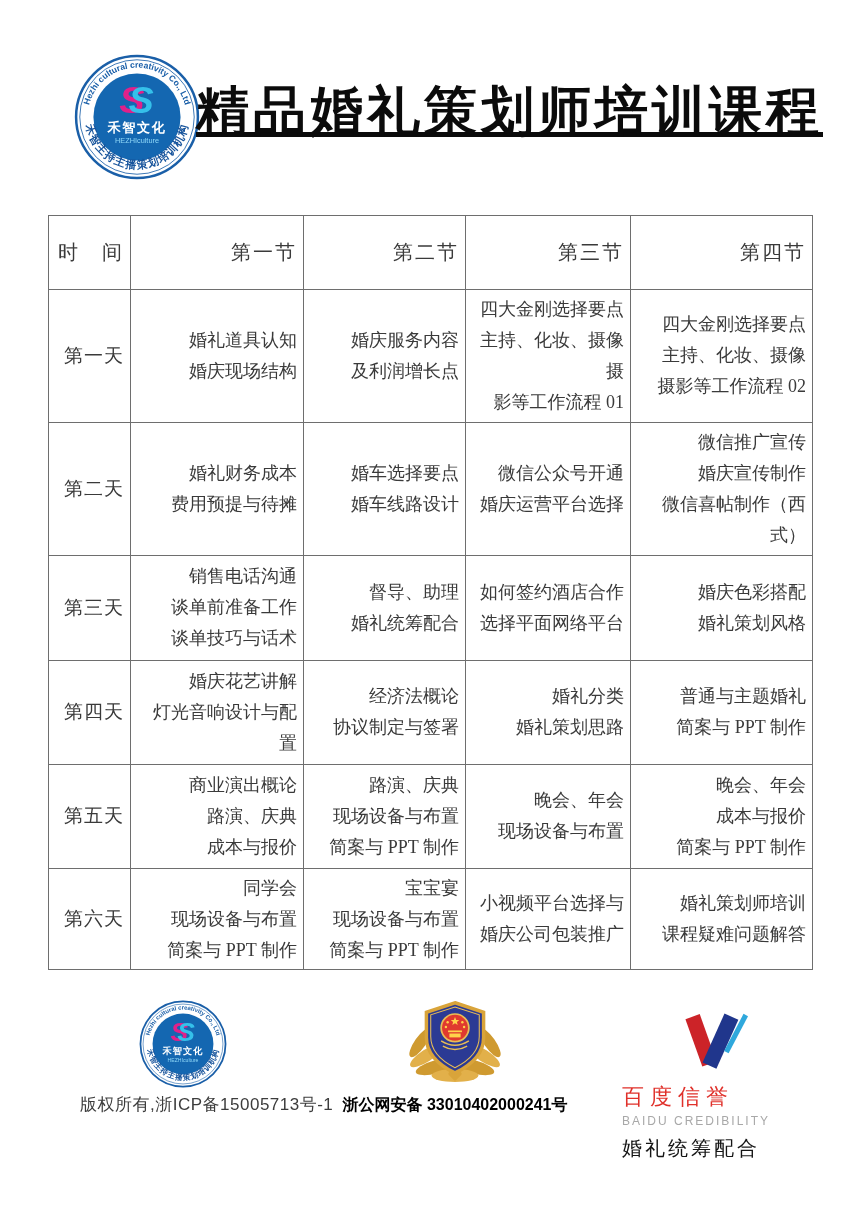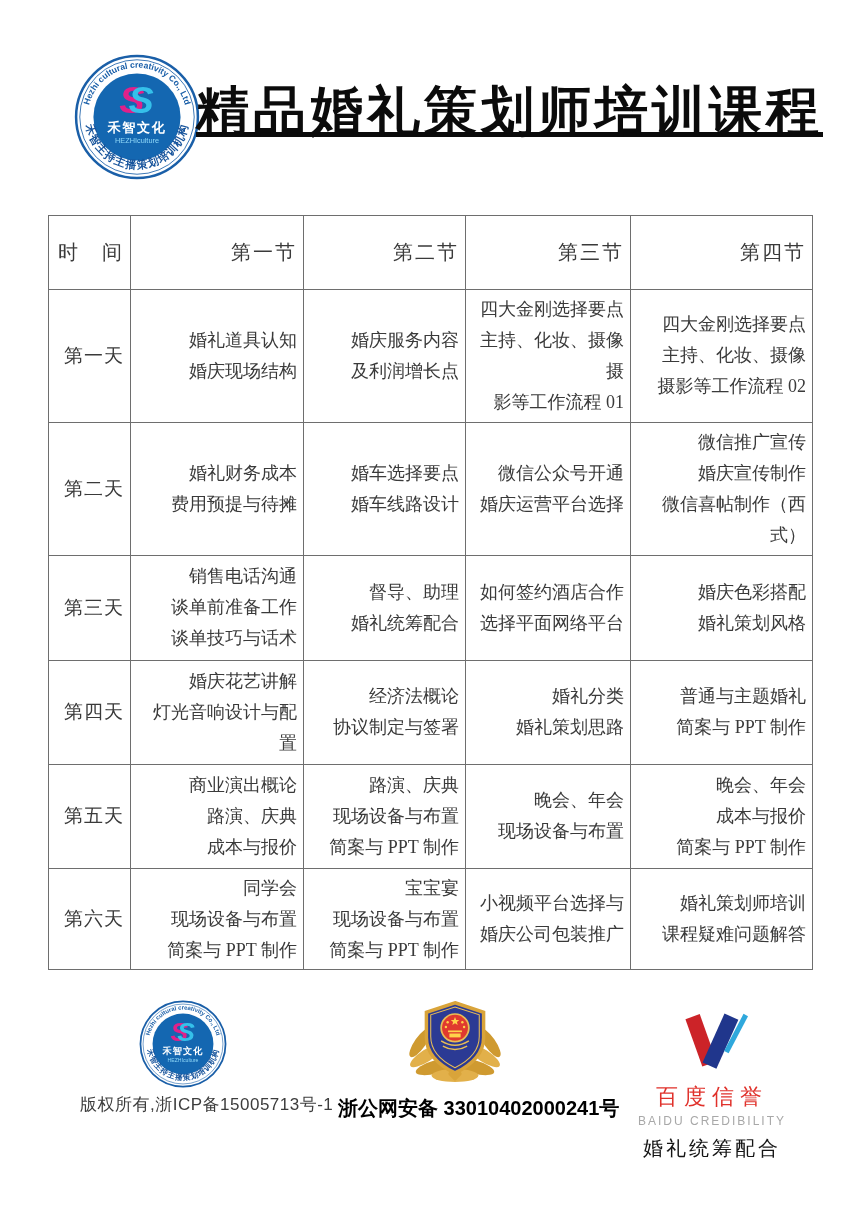--- a/index.html
+++ b/index.html
@@ -29,22 +29,22 @@
   td.day{font-size:19px;vertical-align:top;padding-top:27px;letter-spacing:1px;}
   td.cell{font-size:18px;line-height:1.72;}
   tr.r1{height:104px;}tr.r2{height:106px;}tr.r3{height:105px;}
   tr.r4{height:104px;}tr.r5{height:104px;}tr.r6{height:92px;}
   
   .footer-left{position:absolute;left:80px;top:1000px;width:205px;text-align:center;}
   .footer-left svg{width:88px;height:88px;display:block;margin:0 auto;}
   .copyright-text{margin-top:5px;font-size:17px;color:#3c3c3c;letter-spacing:0.5px;white-space:nowrap;}
   .footer-center{position:absolute;left:338px;top:992px;width:234px;text-align:center;}
   .footer-center svg{width:104px;height:96px;display:block;margin:0 auto;}
-  .police-text{margin-top:7px;font-size:20px;font-weight:bold;color:#000;white-space:nowrap;}
-  .footer-right{position:absolute;left:622px;top:1010px;width:180px;text-align:center;}
+  .police-text{margin-top:7px;font-size:16px;font-weight:bold;color:#000;white-space:nowrap;}
+  .footer-right{position:absolute;left:622px;top:1010px;width:180px;text-align:left;}
   .footer-right svg{width:76px;height:64px;display:block;margin:0 auto;}
   .baidu-cn{margin-top:8px;font-size:22px;color:#e0312b;letter-spacing:6px;white-space:nowrap;}
   .baidu-en{margin-top:2px;font-size:12px;color:#a8a8a8;letter-spacing:2px;white-space:nowrap;}
   .baidu-cert{margin-top:7px;font-size:20px;color:#151515;letter-spacing:3px;white-space:nowrap;}
 </style>
 </head>
 <body>
 
 <div class="logo-header">
   <svg viewBox="0 0 120 120">

